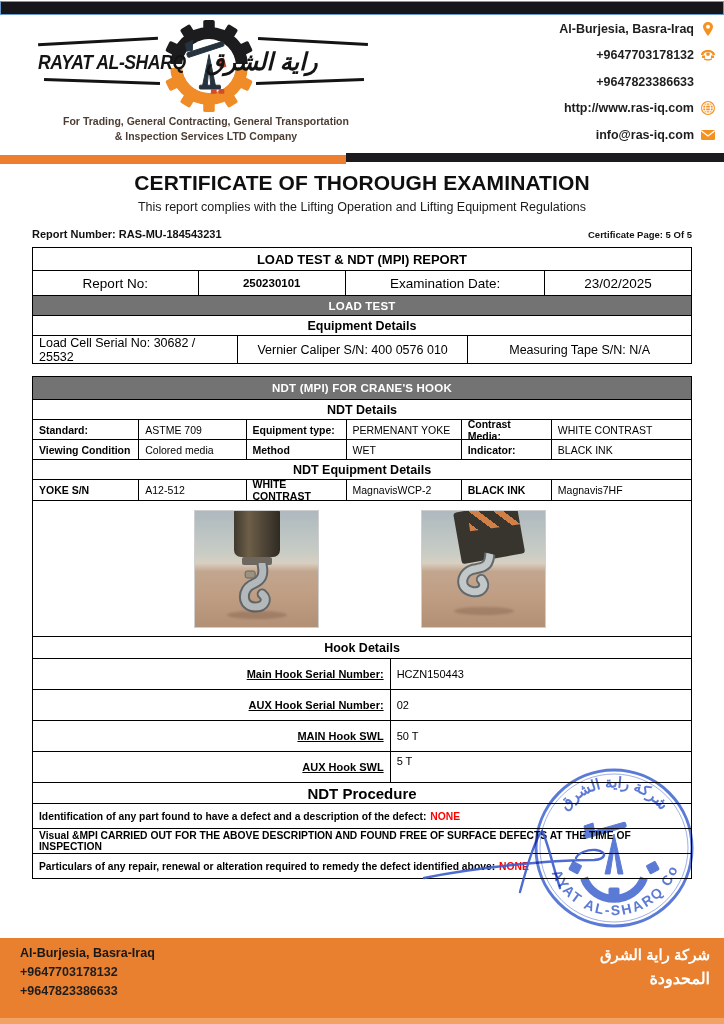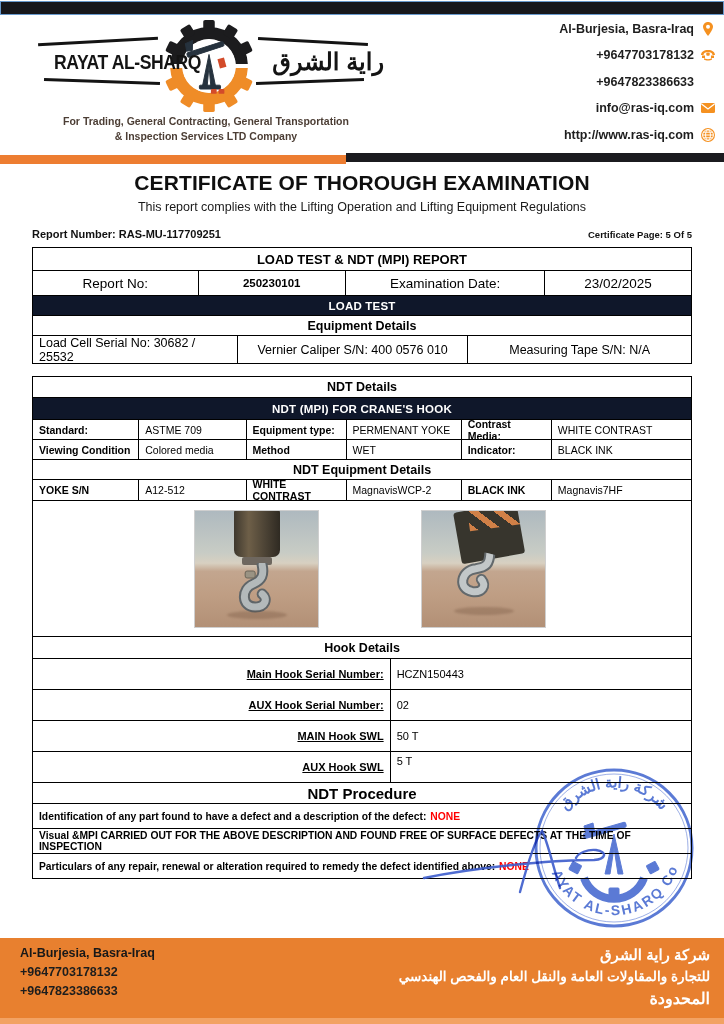--- a/index.html
+++ b/index.html
@@ -6,21 +6,21 @@
   html,body { background:#fff; }
   body { font-family:"Liberation Sans", sans-serif; }
   .page { position:relative; width:724px; height:1024px; background:#fff; overflow:hidden; }
 
   
   .topbar { position:absolute; left:0; top:1px; width:724px; height:14px; background:#17171b; border:1px solid #6899cc; }
 
   
   .logo { position:absolute; left:38px; top:18px; width:330px; height:130px; }
   .logo-gear { position:absolute; left:123px; top:0; width:96px; height:96px; }
-  .logo-row { position:absolute; left:16px; top:30px; width:330px; display:flex; justify-content:space-between; align-items:center; }
+  .logo-row { position:absolute; left:0; top:30px; width:330px; display:flex; align-items:center;font-style:italic; }
   .logo-en { font-size:20px; font-weight:700; color:#141414; letter-spacing:-0.5px; transform:scaleX(.88); transform-origin:left; white-space:nowrap; }
   .logo-ar { font-size:24px; font-weight:700; color:#141414; white-space:nowrap; }
   .swoosh { position:absolute; height:2.5px; background:#141414; }
   .sw-l1 { left:0; top:22px; width:120px; transform:rotate(-3deg); }
   .sw-r1 { right:0; top:22px; width:110px; transform:rotate(3deg); }
   .sw-l2 { left:6px; top:62px; width:116px; transform:rotate(2deg); }
   .sw-r2 { right:4px; top:62px; width:108px; transform:rotate(-2deg); }
   .tagline { position:absolute; left:-12px; top:96px; width:360px; text-align:center; font-size:10.5px; font-weight:700; color:#4c3e35; line-height:1.4; }
 
   
@@ -41,21 +41,21 @@
   .meta-left { font-size:11px; font-weight:700; color:#111; }
   .meta-right { font-size:9.5px; font-weight:700; color:#111; }
 
   
   .tbl { position:absolute; left:32px; width:660px; border:1.6px solid #000; background:#fff; }
   .trow { display:flex; border-top:1.4px solid #000; }
   .trow:first-child { border-top:none; }
   .cell { border-left:1.4px solid #000; display:flex; align-items:center; padding:0 6px; overflow:hidden; }
   .cell:first-child { border-left:none; }
   .hdr { justify-content:center; font-weight:700; }
-  .orange-row { background:#0f172a; color:#fff; font-weight:700; font-size:11.5px; justify-content:center; display:flex; align-items:center; letter-spacing:.2px;text-align:right; }
+  .orange-row { background:#737373; color:#fff; font-weight:700; font-size:11.5px; justify-content:center; display:flex; align-items:center; letter-spacing:.2px;text-align:right; }
 
   .tblA { top:247px; }
   .tA-r1 { height:22px; font-size:13px; }
   .tA-r2 { height:25px; font-size:13.5px; }
   .tA-r3 { height:20px; }
   .tA-r4 { height:20px; font-size:12.5px; }
   .tA-r5 { height:28px; font-size:12.5px; }
   .w-a1{width:25%;} .w-a2{width:22.4%;} .w-a3{width:30.3%;} .w-a4{width:22.3%;}
   .w-e1{width:31%;} .w-e2{width:35%;} .w-e3{width:34%;}
   .ctr { justify-content:center; }
@@ -181,51 +181,51 @@
           <rect x="6.3" y="5.5" width="3.4" height="3.2" rx="1" fill="#F59120"></rect>
           <path d="M2 8.5 L5 8.5 L5 11 L2 11 Z M11 8.5 L14 8.5 L14 11 L11 11 Z" fill="#F59120"></path>
           <path d="M4 11 C5 12.5 11 12.5 12 11 L12 12.5 C10 13.8 6 13.8 4 12.5 Z" fill="#F59120"></path>
         </svg>
     </div>
     <div class="c-row">
       <span class="c-text">+9647823386633</span>
       <svg class="c-ic empty" viewBox="0 0 16 16"></svg>
     </div>
     <div class="c-row">
-      <span class="c-text">info@ras-iq.com</span>
-      <svg class="c-ic" viewBox="0 0 16 16">
-          <rect x="1" y="3" width="14" height="10" rx="1.5" fill="#F59120"></rect>
-          <path d="M1.5 4 L8 9 L14.5 4" stroke="#fff" stroke-width="1.3" fill="none"></path>
-        </svg>
-    </div>
-    <div class="c-row">
       <span class="c-text">http://www.ras-iq.com</span>
       <svg class="c-ic" viewBox="0 0 16 16">
           <circle cx="8" cy="8" r="7" fill="#F59120"></circle>
           <g stroke="#fff" stroke-width="1" fill="none">
             <circle cx="8" cy="8" r="5.4"></circle>
             <ellipse cx="8" cy="8" rx="2.4" ry="5.4"></ellipse>
             <line x1="2.6" y1="8" x2="13.4" y2="8"></line>
             <line x1="3.2" y1="5.2" x2="12.8" y2="5.2"></line>
             <line x1="3.2" y1="10.8" x2="12.8" y2="10.8"></line>
           </g>
         </svg>
     </div>
+    <div class="c-row">
+      <span class="c-text">info@ras-iq.com</span>
+      <svg class="c-ic" viewBox="0 0 16 16">
+          <rect x="1" y="3" width="14" height="10" rx="1.5" fill="#F59120"></rect>
+          <path d="M1.5 4 L8 9 L14.5 4" stroke="#fff" stroke-width="1.3" fill="none"></path>
+        </svg>
+    </div>
   </div>
 
   <div class="div-orange"></div>
   <div class="div-black"></div>
 
   <div class="title">CERTIFICATE OF THOROUGH EXAMINATION</div>
   <div class="subtitle">This report complies with the Lifting Operation and Lifting Equipment Regulations</div>
 
   <div class="meta">
     <div class="meta-left">
       <span>Report Number:</span>
-      <span>RAS-MU-117709251</span>
+      <span>RAS-MU-184543231</span>
     </div>
     <div class="meta-right">Certificate Page: 5 Of 5</div>
   </div>
 
   <div class="tbl tblA">
     <div class="trow tA-r1">
         <div class="cell hdr" style="width:100%">LOAD TEST &amp; NDT (MPI) REPORT</div>
       </div>
     <div class="trow tA-r2">
       <div class="cell ctr w-a1">Report No:</div>
@@ -240,25 +240,25 @@
         <div class="cell hdr" style="width:100%">Equipment Details</div>
       </div>
     <div class="trow tA-r5">
       <div class="cell ctr w-e1">Load Cell Serial No: 30682 / 25532</div>
       <div class="cell ctr w-e2">Vernier Caliper S/N: 400 0576 010</div>
       <div class="cell ctr w-e3">Measuring Tape S/N: N/A</div>
     </div>
   </div>
 
   <div class="tbl tblB">
+    <div class="trow tB-hdr">
+        <div class="orange-row" style="width:100%">NDT (MPI) FOR CRANE'S HOOK</div>
+      </div>
     <div class="trow tB-sec">
         <div class="cell hdr" style="width:100%">NDT Details</div>
-      </div>
-    <div class="trow tB-hdr">
-        <div class="orange-row" style="width:100%">NDT (MPI) FOR CRANE'S HOOK</div>
       </div>
 
     <div class="trow six">
       <div class="cell lab w-s1">Standard:</div>
       <div class="cell w-s2">ASTME 709</div>
       <div class="cell lab w-s3">Equipment type:</div>
       <div class="cell w-s4">PERMENANT YOKE</div>
       <div class="cell lab w-s5">Contrast Media:</div>
       <div class="cell w-s6">WHITE CONTRAST</div>
     </div>
@@ -394,19 +394,18 @@
   </svg>
 
   <div class="footer">
     <div class="f-left">
       <span class="f-addr">Al-Burjesia, Basra-Iraq</span>
       <span class="f-ph">+9647703178132</span>
       <span class="f-ph">+9647823386633</span>
     </div>
     <div class="f-right" dir="rtl">
       <div class="f-ar1">شركة راية الشرق</div>
-      <div class="f-ar2">للتجارة والمقاولات العامة والنقل العام والفحص الهندسي</div>
       <div class="f-ar3">المحدودة</div>
     </div>
     <div class="footer-strip"></div>
   </div>
 
 </div>
 
 </body></html>

